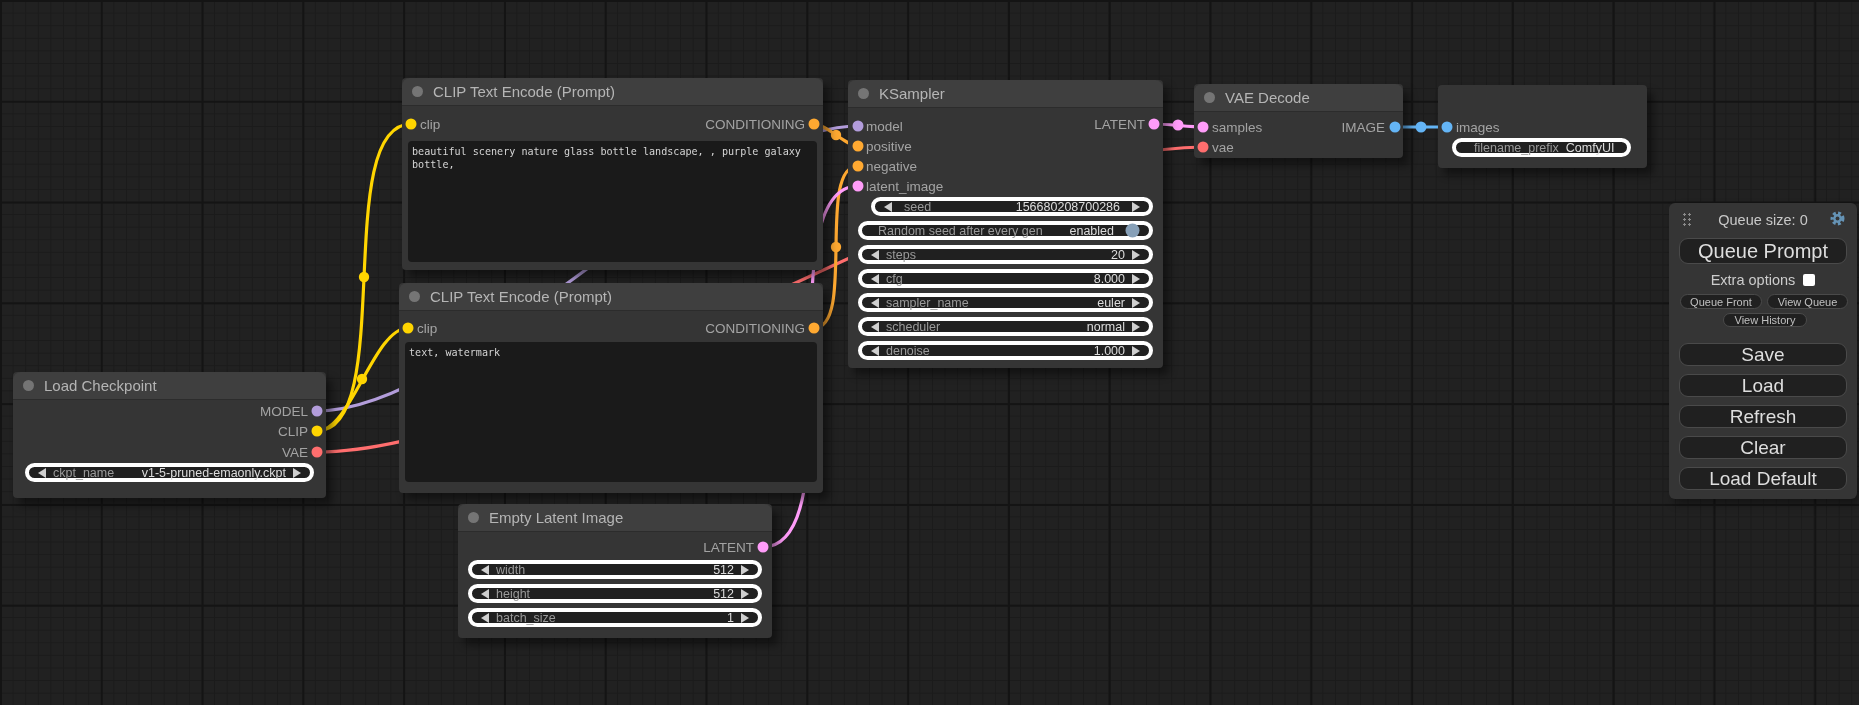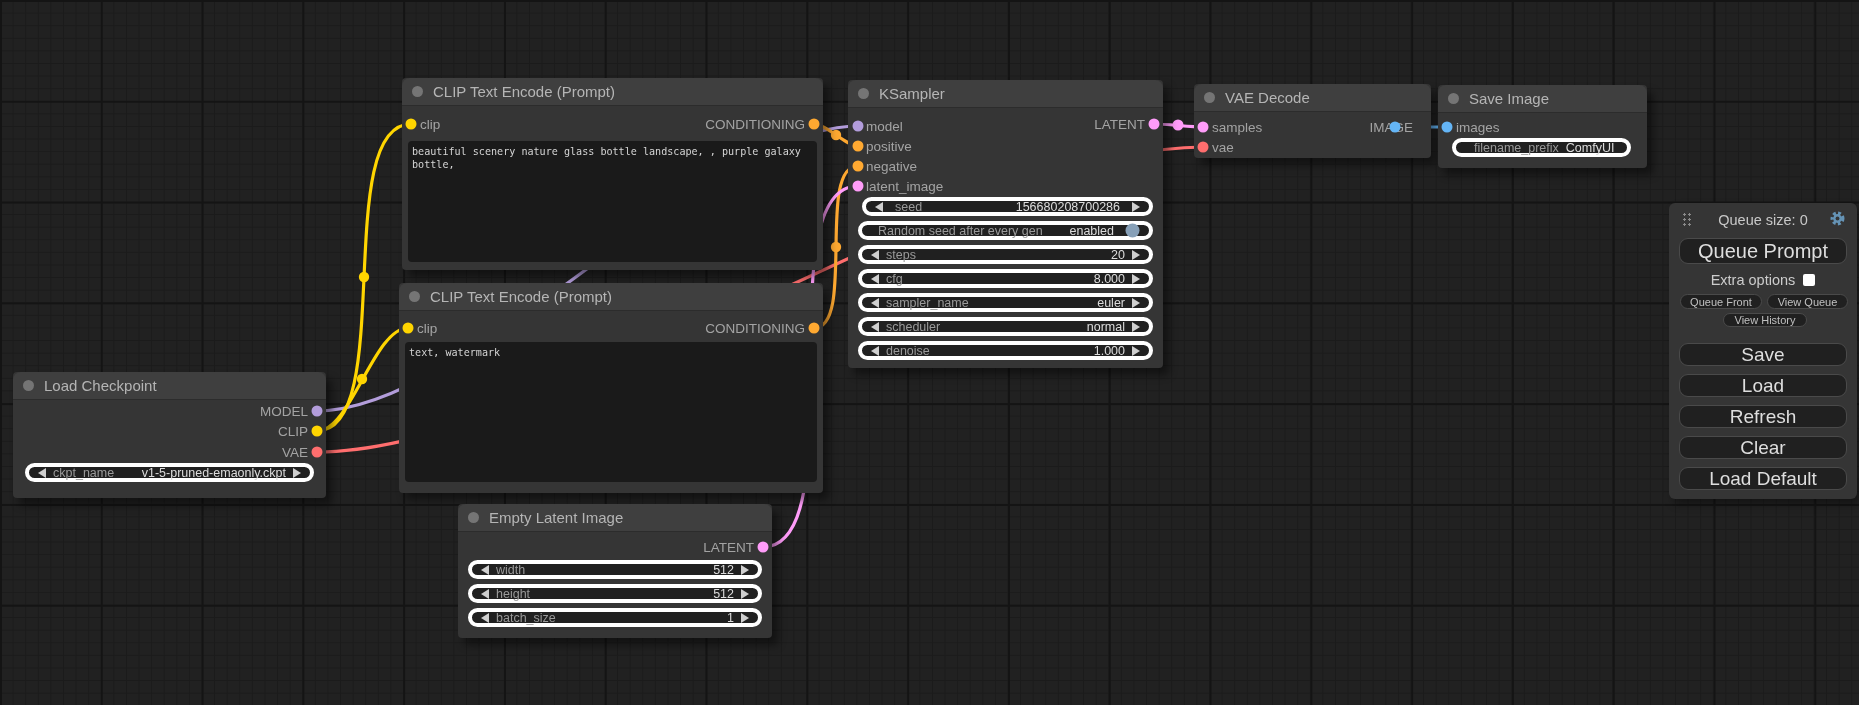--- a/index.html
+++ b/index.html
@@ -157,21 +157,21 @@
   <div class="port in" style="top:77px;">
       <span>negative</span>
     </div>
   <div class="port in" style="top:97px;">
       <span>latent_image</span>
     </div>
   <div class="port out" style="top:35px;">
       <span>LATENT</span>
     </div>
 
-  <div class="widget" style="top:117px;left:14px;right:10px;gap:12px;">
+  <div class="widget" style="top:117px;left:23px;right:10px;gap:12px;">
     <span class="w-arrow left"></span>
     <span class="w-label">seed</span>
     <span class="w-value">156680208700286</span>
     <span class="w-arrow right"></span>
   </div>
   <div class="widget" style="top:141px;left:10px;right:10px;padding-left:16px;">
     <span class="w-label">Random seed after every gen</span>
     <span class="w-value">enabled</span>
     <svg class="toggle-svg" width="15" height="15">
         <circle cx="7.5" cy="7.5" r="7" fill="#87A0B8"></circle>
@@ -202,41 +202,37 @@
     <span class="w-arrow right"></span>
   </div>
   <div class="widget" style="top:261px;left:10px;right:10px;">
     <span class="w-arrow left"></span>
     <span class="w-label">denoise</span>
     <span class="w-value">1.000</span>
     <span class="w-arrow right"></span>
   </div>
 </div>
 
-<div class="node" style="left:1194px;top:84px;width:209px;height:74px;padding-left:28px;">
+<div class="node" style="left:1194px;top:84px;width:209px;height:74px;">
   <div class="node-header">
     <span class="title-dot"></span>
     <span class="node-title">VAE Decode</span>
   </div>
   <div class="port in" style="top:34px;">
       <span>samples</span>
     </div>
   <div class="port in" style="top:54px;">
       <span>vae</span>
     </div>
   <div class="port out" style="top:34px;">
       <span>IMAGE</span>
     </div>
 </div>
 
 <div class="node" style="left:1438px;top:85px;width:209px;height:83px;">
-  <div class="node-header">
-    <span class="title-dot"></span>
-    <span class="node-title">Save Image</span>
-  </div>
   <div class="port in" style="top:33px;">
       <span>images</span>
     </div>
   <div class="widget" style="top:53px;left:14px;right:16px;padding:0 22px 0 18px;">
     <span class="w-label">filename_prefix</span>
     <span class="w-value">ComfyUI</span>
   </div>
 </div>
 
 <div class="node" style="left:458px;top:504px;width:314px;height:134px;">

